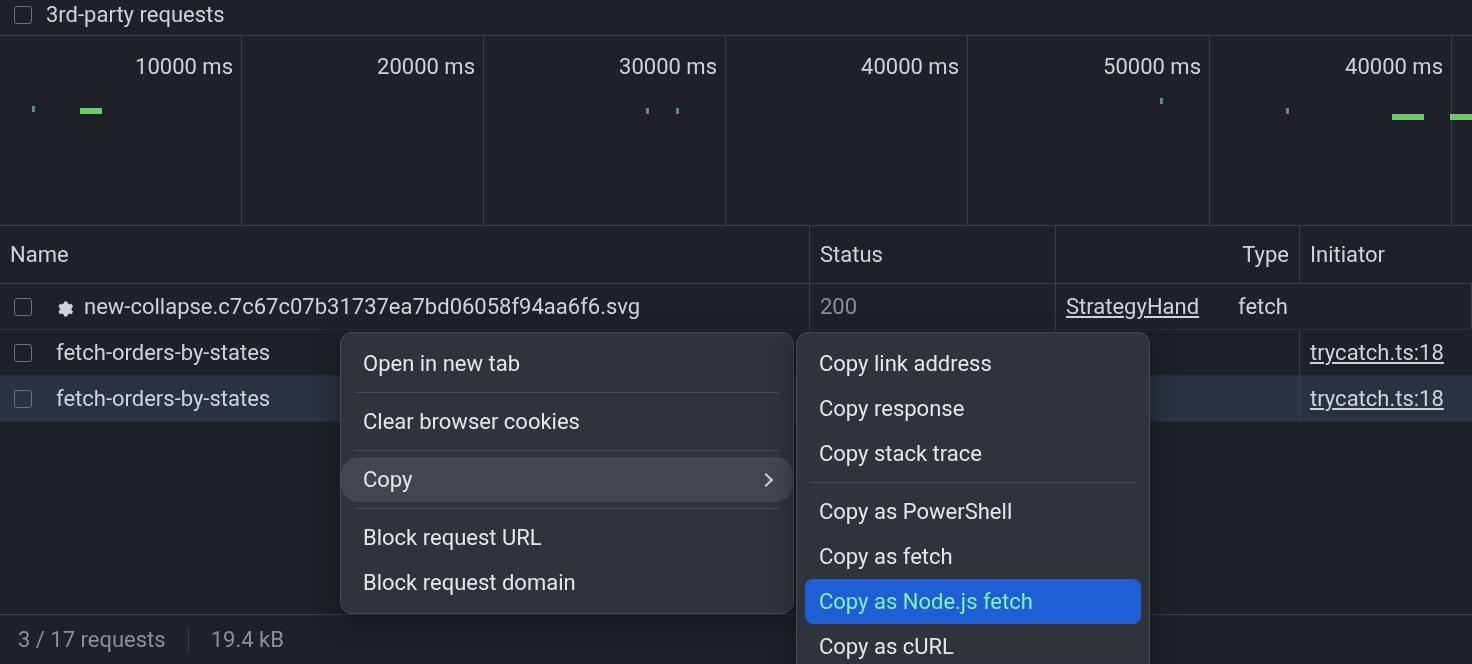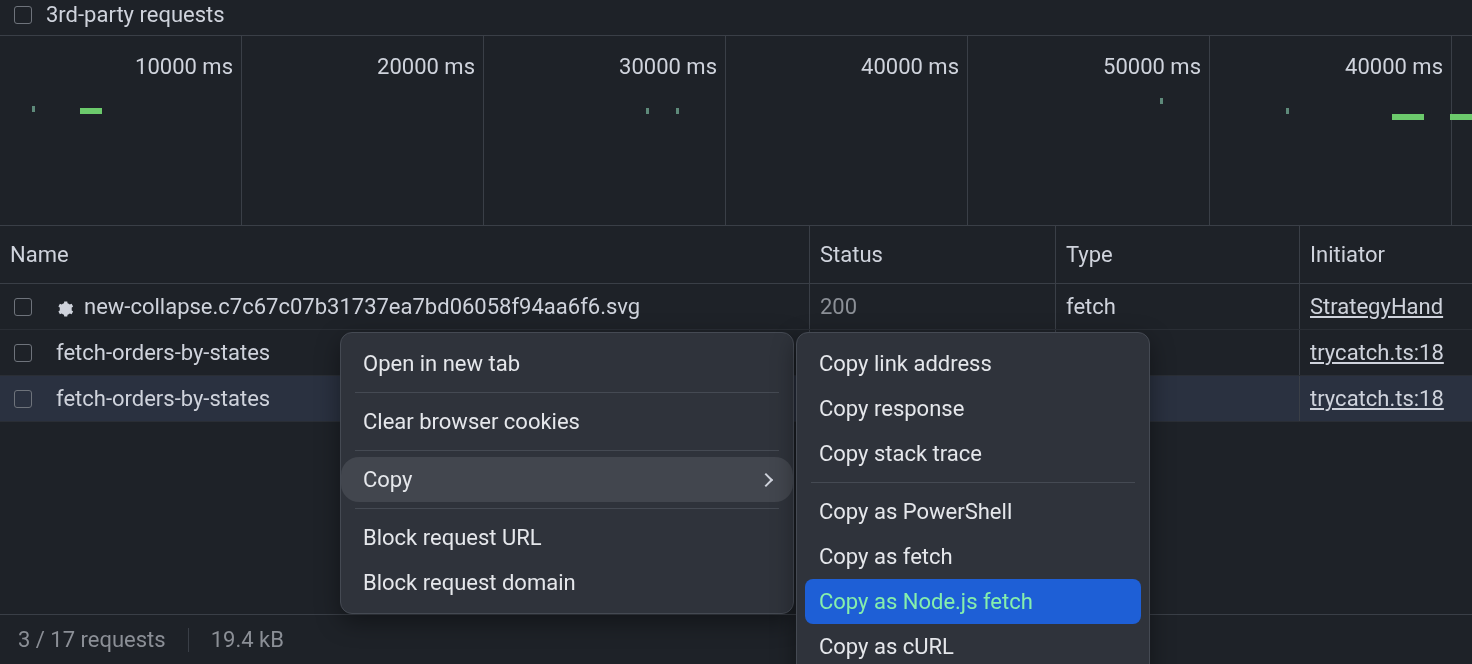--- a/index.html
+++ b/index.html
@@ -69,21 +69,21 @@
       display: flex;
       border-bottom: 1px solid #3a3f47;
       background: #1e2228;
     }
     .col {
       padding: 16px 10px 16px 10px;
       border-right: 1px solid #3a3f47;
     }
     .col-name { width: 810px; }
     .col-status { width: 246px; }
-    .col-type { width: 244px; }
+    .col-type { width: 244px; text-align: right; }
     .col-initiator { width: 172px; border-right: none; }
     .table-body {
       background: #1e2228;
     }
     .row {
       display: flex;
       align-items: center;
       height: 46px;
       border-bottom: 1px solid #2a2e35;
     }
@@ -229,22 +229,22 @@
     <div class="cell cell-name">
       <div class="checkbox"></div>
       <span class="gear-icon">
         <svg viewBox="0 0 24 24" fill="#cfd3dc">
             <path d="M12 8a4 4 0 100 8 4 4 0 000-8zm9 4a7.9 7.9 0 00-.2-1.8l2-1.6-2-3.5-2.4 1a8 8 0 00-3-1.8L15 2h-4l-.4 2.3a8 8 0 00-3 1.8l-2.4-1-2 3.5 2 1.6A7.9 7.9 0 005 12c0 .6.1 1.2.2 1.8l-2 1.6 2 3.5 2.4-1c.9.8 1.9 1.4 3 1.8L11 22h4l.4-2.3c1.1-.4 2.1-1 3-1.8l2.4 1 2-3.5-2-1.6c.1-.6.2-1.2.2-1.8z"></path>
           </svg>
       </span>
       <span>new-collapse.c7c67c07b31737ea7bd06058f94aa6f6.svg</span>
     </div>
     <div class="cell cell-status">200</div>
+    <div class="cell cell-initiator">StrategyHand</div>
     <div class="cell cell-type">fetch</div>
-    <div class="cell cell-initiator">StrategyHand</div>
   </div>
 
   <div class="row">
     <div class="cell cell-name">
       <div class="checkbox"></div>
       <span>fetch-orders-by-states</span>
     </div>
     <div class="cell cell-status"></div>
     <div class="cell cell-type"></div>
     <div class="cell cell-initiator">trycatch.ts:18</div>

